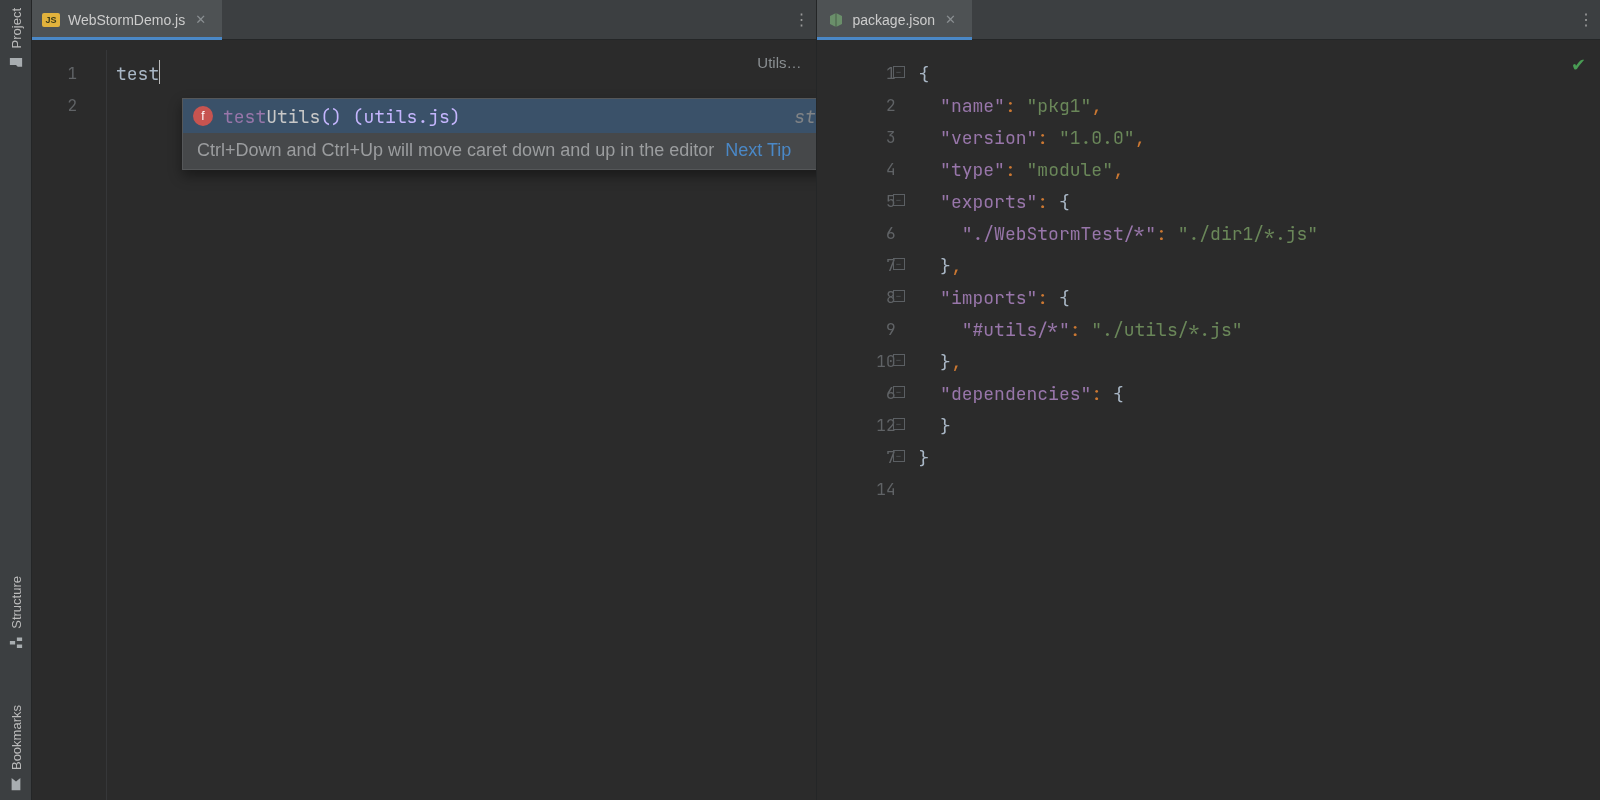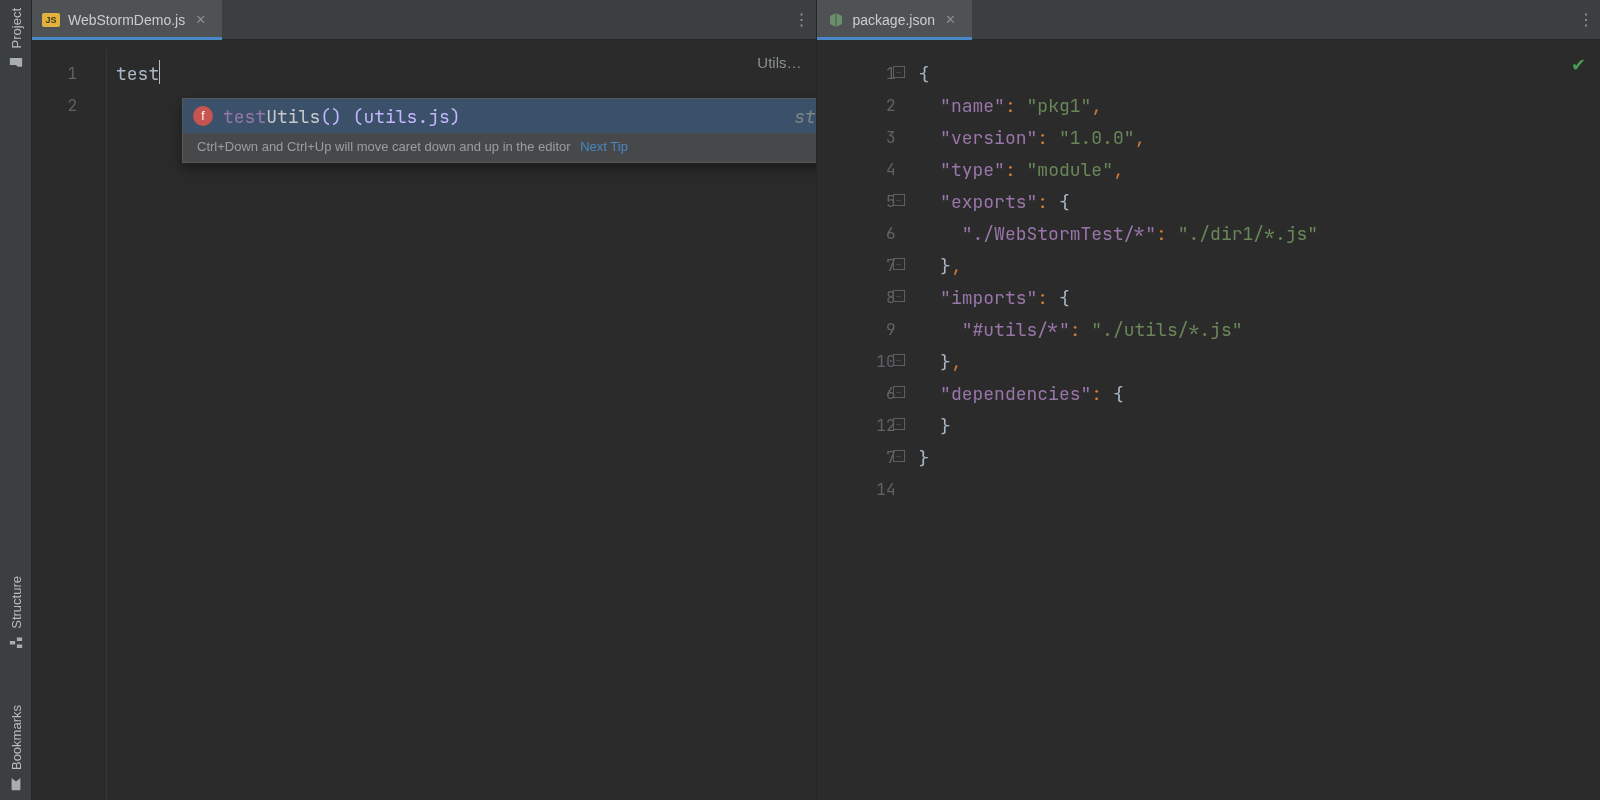--- a/index.html
+++ b/index.html
@@ -198,21 +198,21 @@
   .ac-main { flex:1; white-space:nowrap; overflow:hidden; text-overflow:ellipsis; }
   .ac-main .match { color: #9876aa; }
   .ac-main .sig   { color: #c4b5fd; }
   .ac-tail { color: #808386; font-style: italic; }
   .ac-hint {
     display:flex;
     align-items:center;
     justify-content:space-between;
     padding: 6px 10px 8px 14px;
     font-family: -apple-system, "Segoe UI", Arial, sans-serif;
-    font-size: 13px;
+    font-size: 18px;
     color: #9b9d9f;
     background:#46484a;
   }
   .ac-hint a { color: #4a88c7; text-decoration:none; margin-left:6px; cursor:pointer; }
   .ac-hint .kebab { color:#999; cursor:pointer; padding:0 4px; }
   
   .status-check {
     position:absolute;
     right: 14px; top: 14px;
     color: #499c54;

